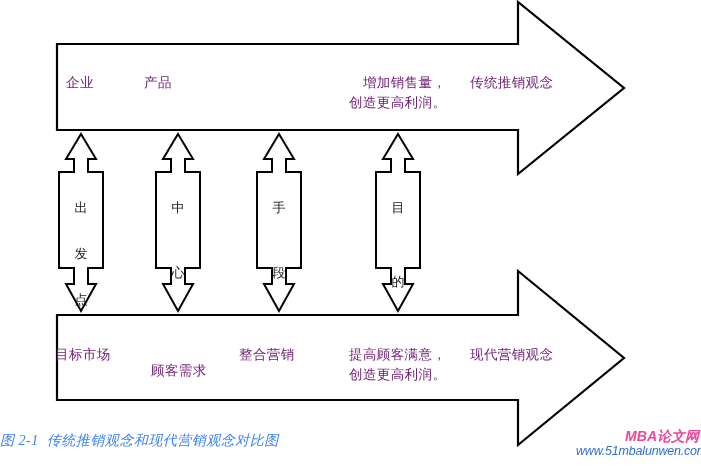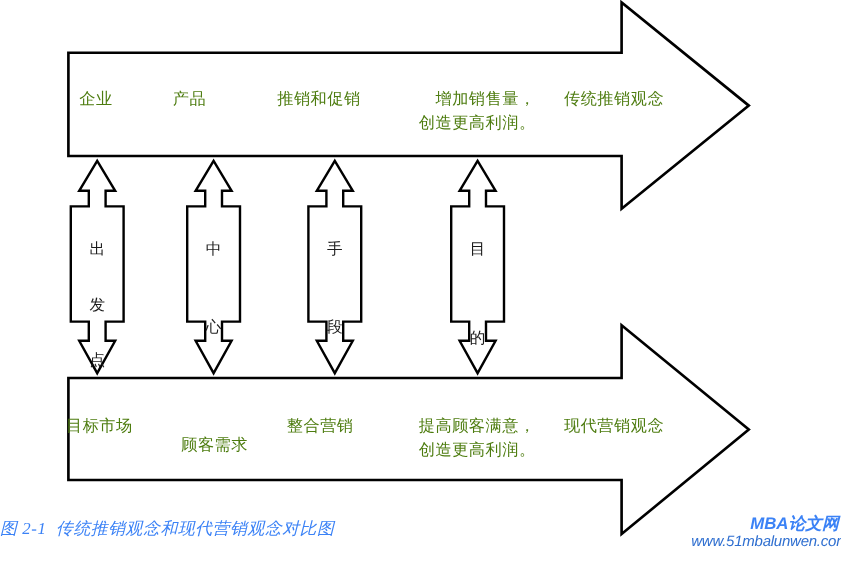--- a/index.html
+++ b/index.html
@@ -28,21 +28,21 @@
     left: 0;
     top: 0;
     width: 701px;
     height: 470px;
   }
   .lbl {
     position: absolute;
     font-family: Liberation Serif, serif;
     font-size: 13.5px;
     line-height: 20px;
-    color: #4d7c0f;
+    color: #701a75;
     white-space: pre;
     letter-spacing: 0.4px;
   }
   .vlbl {
     position: absolute;
     font-family: "Liberation Serif", "DejaVu Serif", serif;
     font-size: 13px;
     color: #1b1b1b;
     width: 44px;
     text-align: center;
@@ -70,21 +70,21 @@
     top: 428px;
     width: 140px;
     text-align: right;
     font-family: "Liberation Sans", "DejaVu Sans", sans-serif;
   }
   #wm-brand {
     display: block;
     font-style: italic;
     font-weight: bold;
     font-size: 14px;
-    color: #3b82f6;
+    color: #ec4899;
     letter-spacing: 0px;
     line-height: 16px;
   }
   #wm-url {
     display: block;
     font-style: italic;
     font-size: 12.5px;
     color: #2f6fd0;
     line-height: 15px;
     letter-spacing: -0.2px;
@@ -105,21 +105,20 @@
     <g fill="#ffffff" stroke="#000000" stroke-width="2" stroke-linejoin="miter">
       <polygon points="81,134 96,159 88,159 88,172 103,172 103,268 88,268 88,284 96,284 81,311 66,284 74,284 74,268 59,268 59,172 74,172 74,159 66,159"></polygon>
       <polygon points="178,134 193,159 185,159 185,172 200,172 200,268 185,268 185,284 193,284 178,311 163,284 171,284 171,268 156,268 156,172 171,172 171,159 163,159"></polygon>
       <polygon points="279,134 294,159 286,159 286,172 301,172 301,268 286,268 286,284 294,284 279,311 264,284 272,284 272,268 257,268 257,172 272,172 272,159 264,159"></polygon>
       <polygon points="398,134 413,159 405,159 405,172 420,172 420,268 405,268 405,284 413,284 398,311 383,284 391,284 391,268 376,268 376,172 391,172 391,159 383,159"></polygon>
     </g>
   </svg>
 
   <div class="lbl" style="left:66px; top:73px;">企业</div>
   <div class="lbl" style="left:144px; top:73px;text-align:right;">产品</div>
-  <div class="lbl" style="left:231px; top:73px;">推销和促销</div>
   <div class="lbl" style="left:349px; top:73px;text-align:right;">增加销售量，
 创造更高利润。</div>
   <div class="lbl" style="left:470px; top:73px;text-align:center;">传统推销观念</div>
 
   <div class="lbl" style="left:55px; top:345px;">目标市场</div>
   <div class="lbl" style="left:151px; top:361px;">顾客需求</div>
   <div class="lbl" style="left:239px; top:345px;">整合营销</div>
   <div class="lbl" style="left:349px; top:345px;">提高顾客满意，
 创造更高利润。</div>
   <div class="lbl" style="left:470px; top:345px;">现代营销观念</div>

